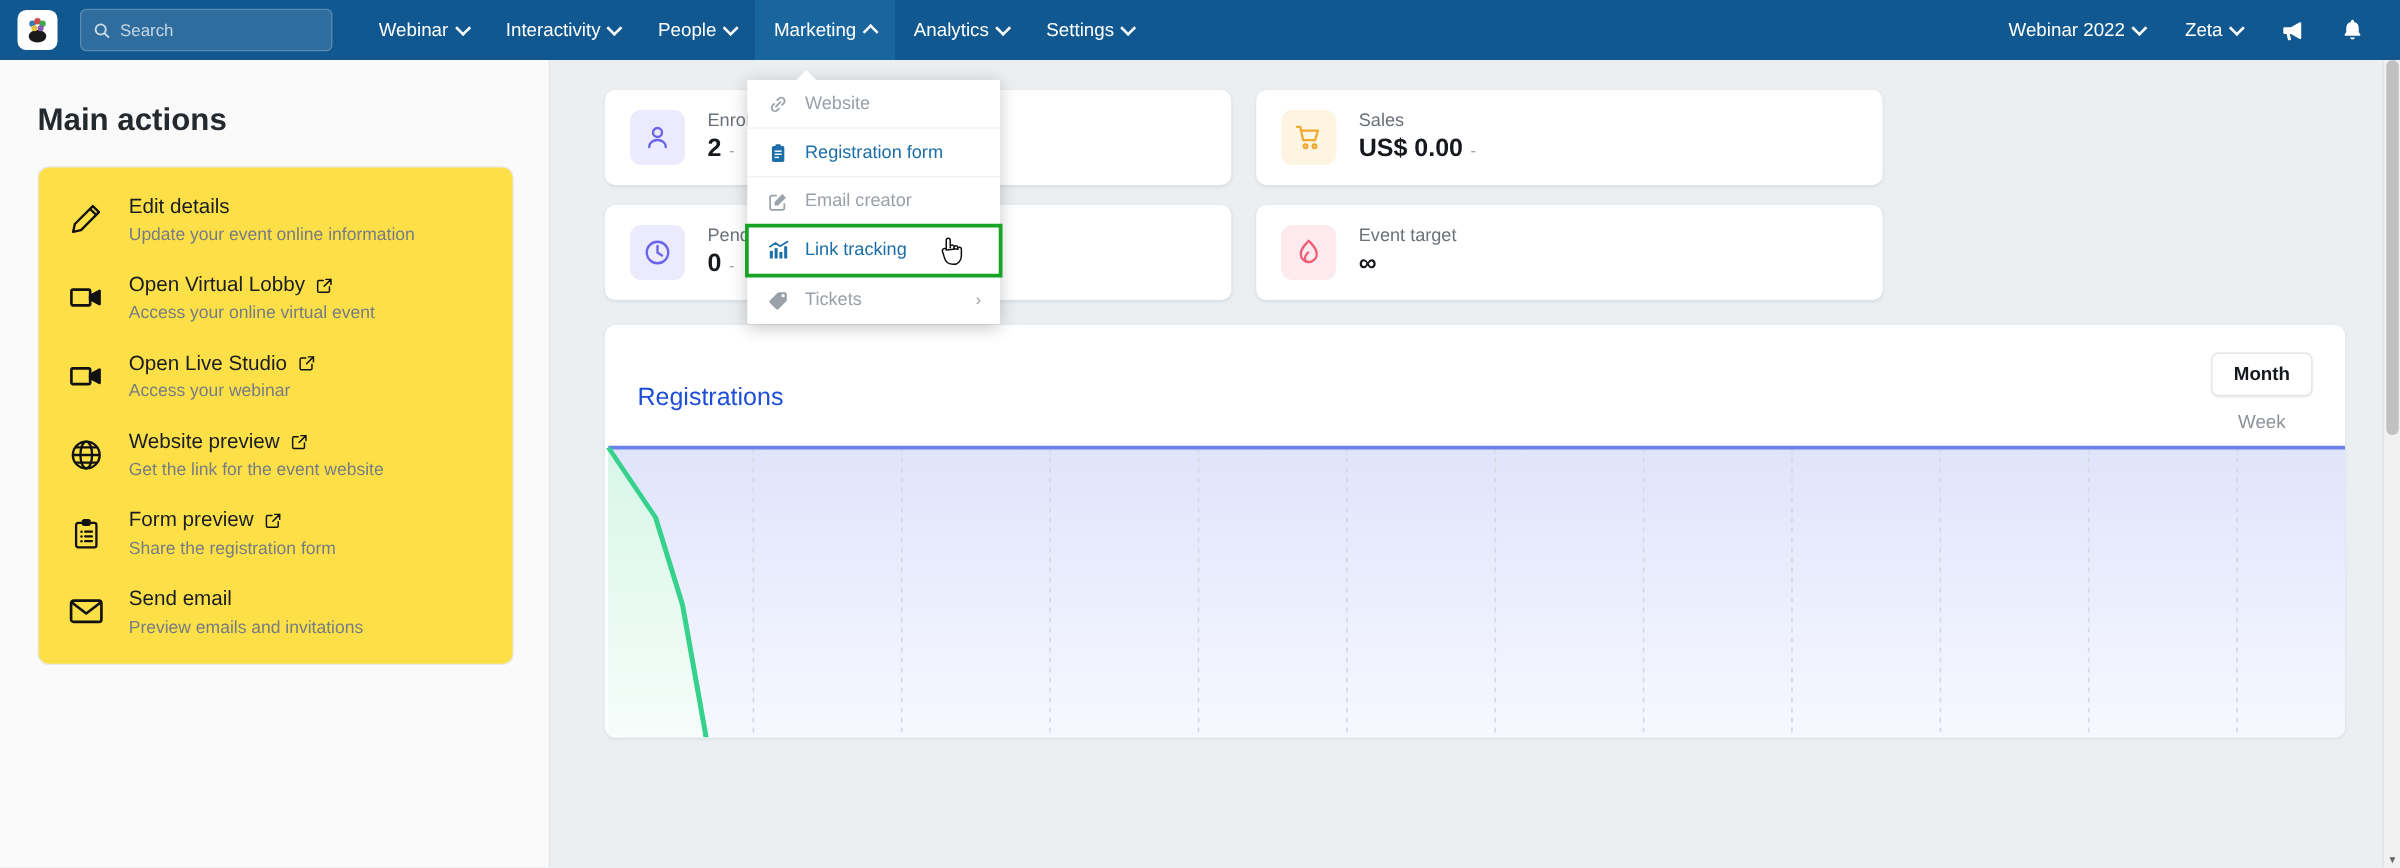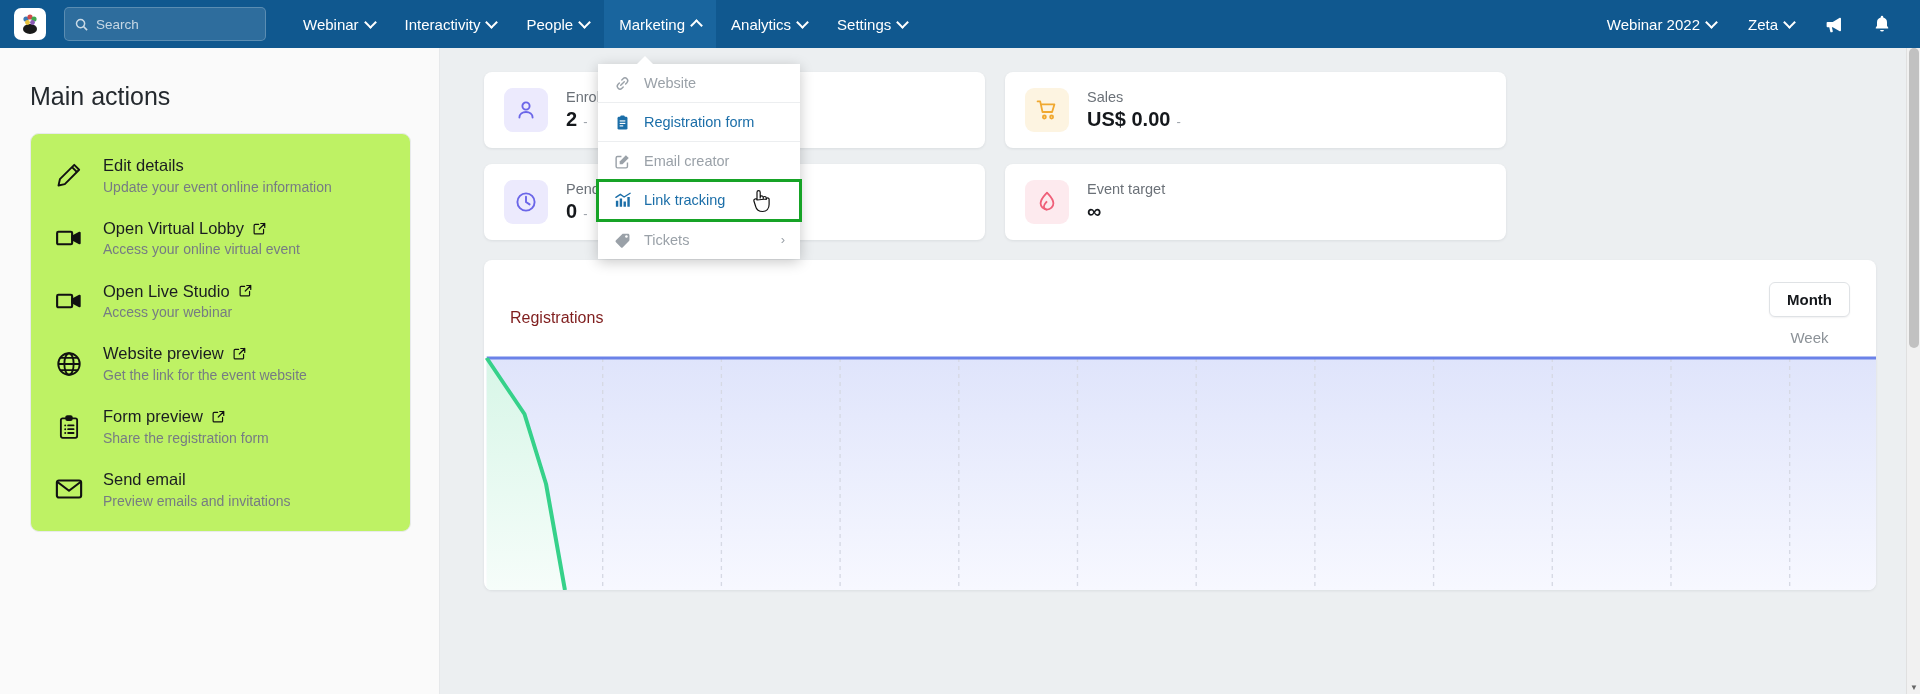--- a/index.html
+++ b/index.html
@@ -75,23 +75,23 @@
   .cursor-hand { position:absolute; right:28px; top:7px; }
 
   
   .body-wrap { display:flex; height:646px; position:relative; }
 
   
   .sidebar {
     width:440px; flex:none; background:#fafafa; padding:34px 28px 0 30px;
     border-right:1px solid #e6e8ea;
   }
-  .sidebar h1 { font-size:25px; font-weight:400; color:#24292e; margin-bottom:22px; }
+  .sidebar h1 { font-size:25px; font-weight:700; color:#24292e; margin-bottom:22px; }
   .actions-card {
-    background:#bef264; border:1px solid #e8eaec; border-radius:9px;
+    background:#fde047; border:1px solid #e8eaec; border-radius:9px;
     padding:10px 0 10px 0;
   }
   .action {
     display:flex; align-items:center; gap:18px; padding:11px 18px 11px 22px;
     cursor:pointer;
   }
   .action .a-ic { width:32px; flex:none; display:flex; justify-content:center; color:#222; }
   .a-title {
     font-size:16.5px; color:#1a1d21; display:flex; align-items:center; gap:8px;
     line-height:1.25;
@@ -120,21 +120,21 @@
 
   
   .chart-card {
     background:#fff; border-radius:8px; box-shadow:0 1px 3px rgba(16,24,40,.08);
     margin-top:20px; height:330px; position:relative; overflow:hidden;
   }
   .chart-head {
     display:flex; align-items:center; justify-content:space-between;
     padding:22px 26px 0 26px;
   }
-  .chart-title { font-size:16px; color:#7f1d1d; }
+  .chart-title { font-size:20px; color:#1d4ed8; }
   .toggle { display:flex; align-items:center; gap:4px;flex-direction:column; }
   .toggle div {
     padding:8px 17px; font-size:15px; border-radius:6px; cursor:pointer; color:#8c9298;
   }
   .toggle div.sel {
     background:#fff; border:1px solid #dfe2e5; color:#15181c; font-weight:700;
     box-shadow:0 1px 2px rgba(16,24,40,.06);
   }
   .chart-plot { position:absolute; left:0; right:0; top:94px; bottom:0; }
 

